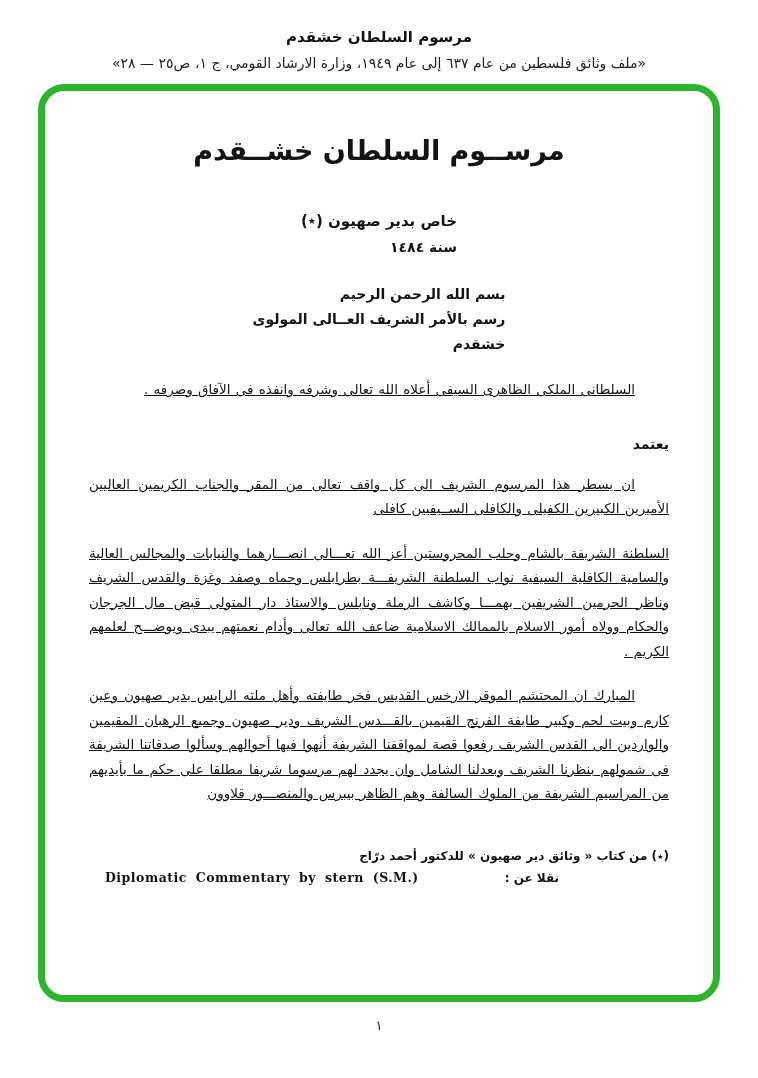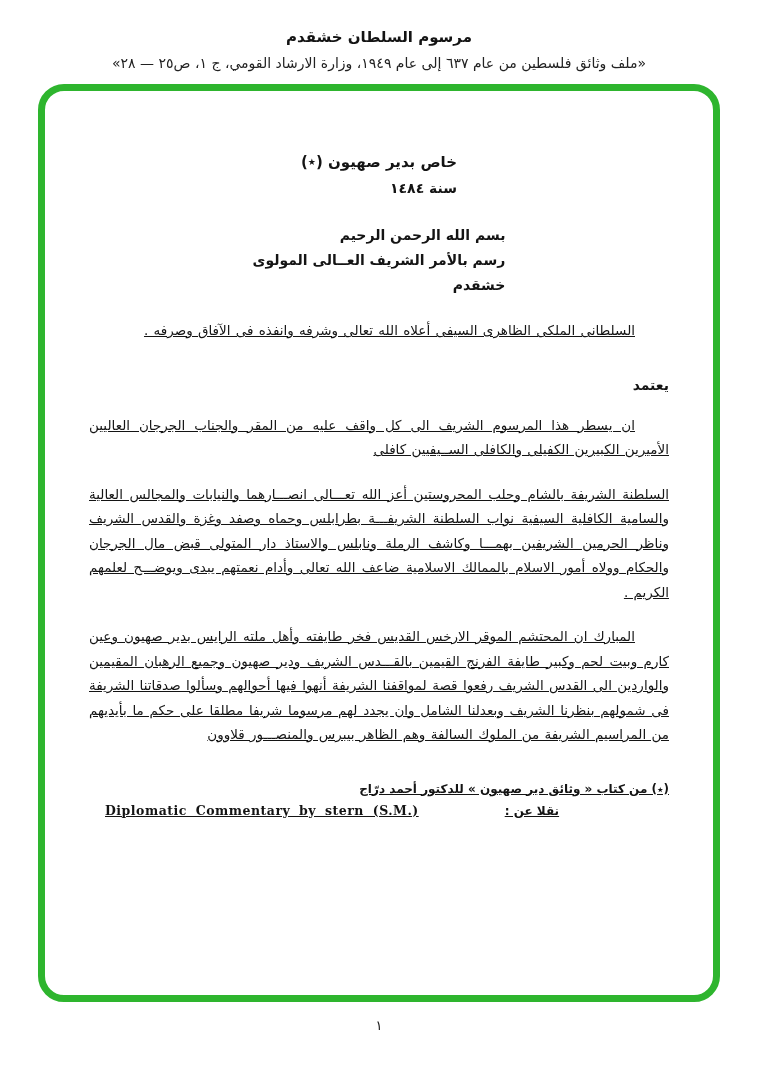--- a/index.html
+++ b/index.html
@@ -30,21 +30,21 @@
     text-align:center;
     font-size:27px;
     font-weight:bold;
     margin-top:14px;
     letter-spacing:1px;
   }
 
   .center-block { text-align:center; }
   .center-block .inner { display:inline-block; text-align:right; }
 
-  .subtitle-block { margin-top:30px; }
+  .subtitle-block { margin-top:44px; }
   .subtitle { font-size:15px; font-weight:bold; line-height:22px; }
   .year { font-size:14px; font-weight:bold; margin-top:7px; }
 
   .basmala-block { margin-top:26px; }
   .basmala-block .line { font-size:14px; font-weight:bold; line-height:25px; }
 
   .para {
     font-size:13.5px;
     line-height:24.5px;
     text-align:justify;
@@ -55,21 +55,21 @@
   }
   .para.indent { text-indent:34px; }
 
   .yutamad {
     font-size:14px;
     font-weight:bold;
     margin-top:34px;
     margin-bottom:6px;
   }
 
-  .footnote { margin-top:32px;text-decoration:underline; }
+  .footnote { margin-top:40px; }
   .footnote .fn-ar {
     font-size:12px;
     font-weight:bold;
     text-align:right;
     line-height:20px;
   }
   .footnote .fn-row {
     direction:ltr;
     display:flex;
     align-items:baseline;
@@ -100,41 +100,42 @@
 </head>
 <body>
 
 <header class="page-header">
   <div class="hdr-title">مرسوم السلطان خشقدم</div>
   <div class="hdr-source">«ملف وثائق فلسطين من عام ٦٣٧ إلى عام ١٩٤٩، وزارة الارشاد القومي، ج ١، ص٢٥ — ٢٨»</div>
 </header>
 
 <main class="doc-box" style="border-color: rgb(46, 181, 46);">
 
+  <h1 class="doc-title">مرســوم السلطان خشــقدم</h1>
 
   <div class="center-block subtitle-block">
     <div class="inner">
       <div class="subtitle">خاص بدير صهيون (٭)</div>
       <div class="year">سنة ١٤٨٤</div>
     </div>
   </div>
 
   <div class="center-block basmala-block">
     <div class="inner">
       <div class="line">بسم الله الرحمن الرحيم</div>
       <div class="line">رسم بالأمر الشريف العــالى المولوى</div>
       <div class="line">خشقدم</div>
     </div>
   </div>
 
   <p class="para indent">السلطانى الملكى الظاهرى السيفى أعلاه الله تعالى وشرفه وانفذه فى الآفاق وصرفه .</p>
 
   <div class="yutamad">يعتمد</div>
 
-  <p class="para indent">ان يسطر هذا المرسوم الشريف الى كل واقف عليه من المقر والجناب الجرجان العاليين الأميرين الكبيرين الكفيلى والكافلى الســيفيين كافلى</p>
+  <p class="para indent">ان يسطر هذا المرسوم الشريف الى كل واقف تعالى من المقر والجناب الكريمين العاليين الأميرين الكبيرين الكفيلى والكافلى الســيفيين كافلى</p>
 
   <p class="para">السلطنة الشريفة بالشام وحلب المحروستين أعز الله تعـــالى انصـــارهما والنيابات والمجالس العالية والسامية الكافلية السيفية نواب السلطنة الشريفـــة بطرابلس وحماه وصفد وغزة والقدس الشريف وناظر الحرمين الشريفين بهمـــا وكاشف الرملة ونابلس والاستاذ دار المتولى قبض مال الجرجان والحكام وولاه أمور الاسلام بالممالك الاسلامية ضاعف الله تعالى وأدام نعمتهم يبدى ويوضـــح لعلمهم الكريم .</p>
 
   <p class="para indent">المبارك ان المحتشم الموقر الارخس القديس فخر طايفته وأهل ملته الرايس بدير صهيون وعين كارم وبيت لحم وكبير طايفة الفرنج القيمين بالقـــدس الشريف ودير صهيون وجميع الرهبان المقيمين والواردين الى القدس الشريف رفعوا قصة لمواقفنا الشريفة أنهوا فيها أحوالهم وسألوا صدقاتنا الشريفة فى شمولهم بنظرنا الشريف وبعدلنا الشامل وان يجدد لهم مرسوما شريفا مطلقا على حكم ما بأيديهم من المراسيم الشريفة من الملوك السالفة وهم الظاهر بيبرس والمنصـــور قلاوون</p>
 
   <div class="footnote">
     <div class="fn-ar">(٭) من كتاب « وثائق دير صهيون » للدكتور أحمد درّاج</div>
     <div class="fn-row">
       <span class="fn-en">Diplomatic Commentary by stern (S.M.)</span>
       <span class="fn-naqlan">نقلا عن :</span>

